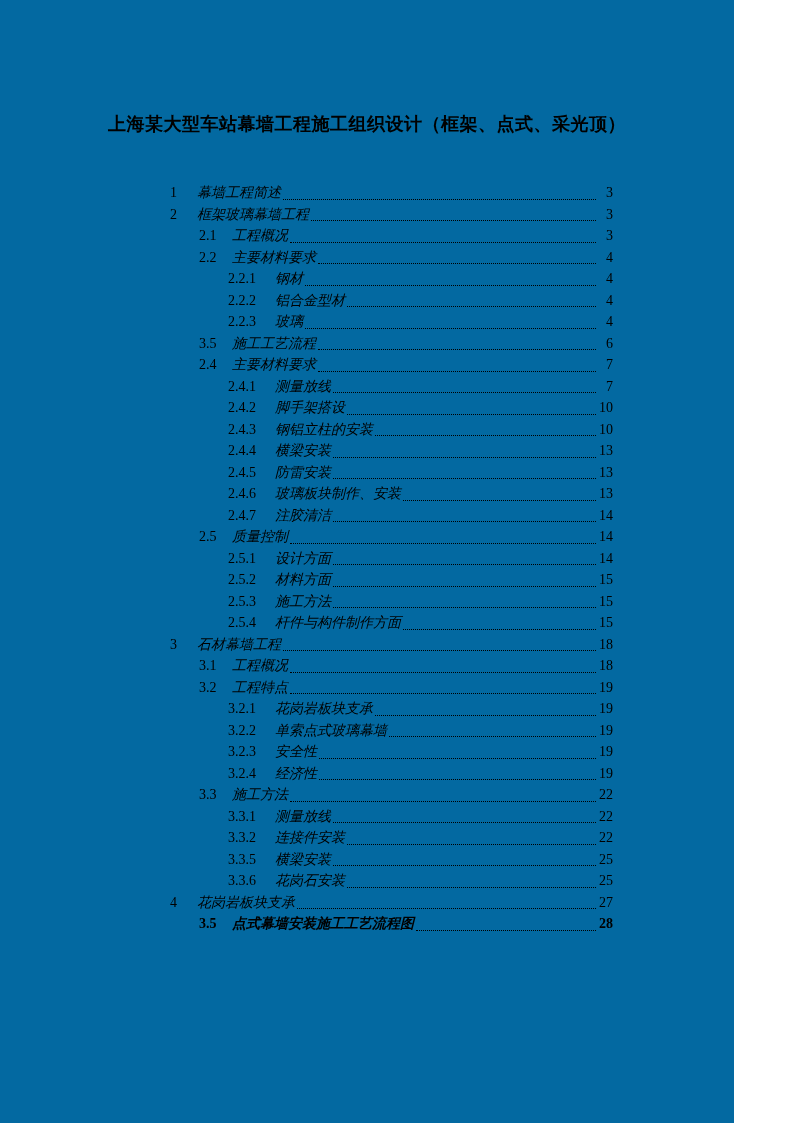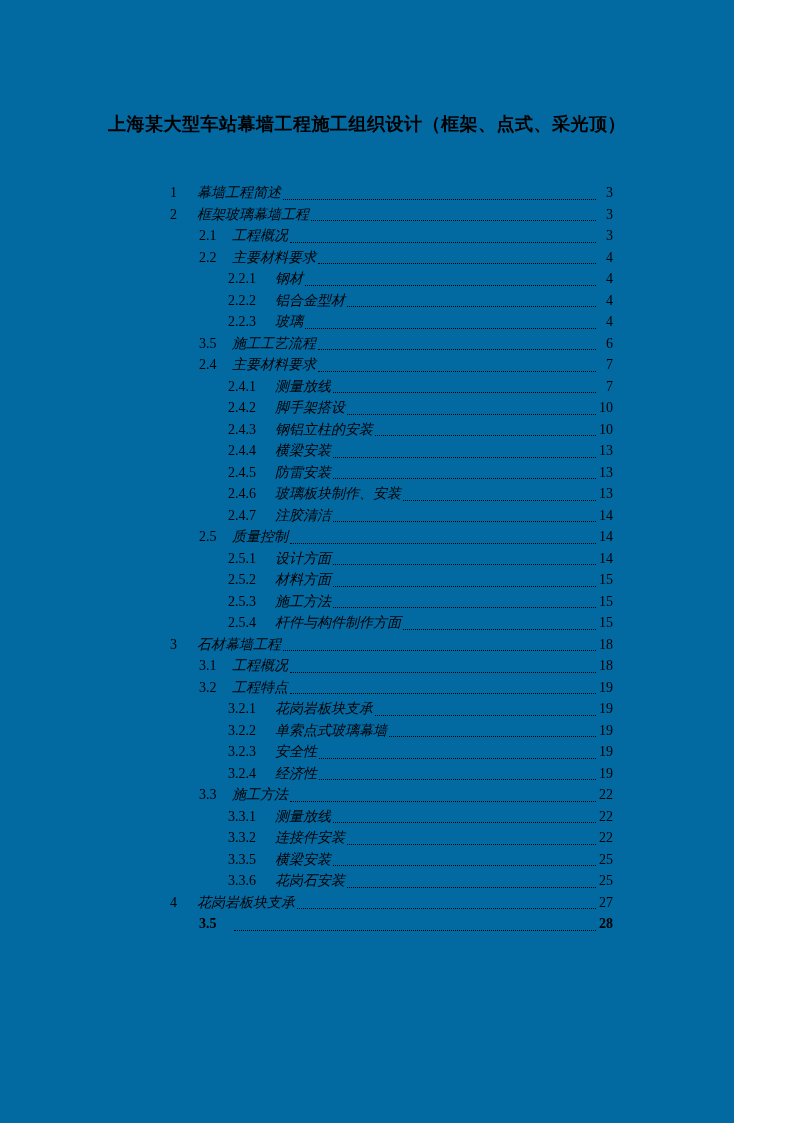--- a/index.html
+++ b/index.html
@@ -319,18 +319,19 @@
 
       <div class="toc-row level-1">
         <span class="toc-num">4</span>
         <span class="toc-label">花岗岩板块支承</span>
         <span class="toc-dots"></span>
         <span class="toc-page">27</span>
       </div>
 
       <div class="toc-row level-2 bold">
         <span class="toc-num">3.5</span>
+        <span class="toc-label">点式幕墙安装施工工艺流程图</span>
         <span class="toc-dots"></span>
         <span class="toc-page">28</span>
       </div>
     </div>
 
 </div>
 
 </body></html>

